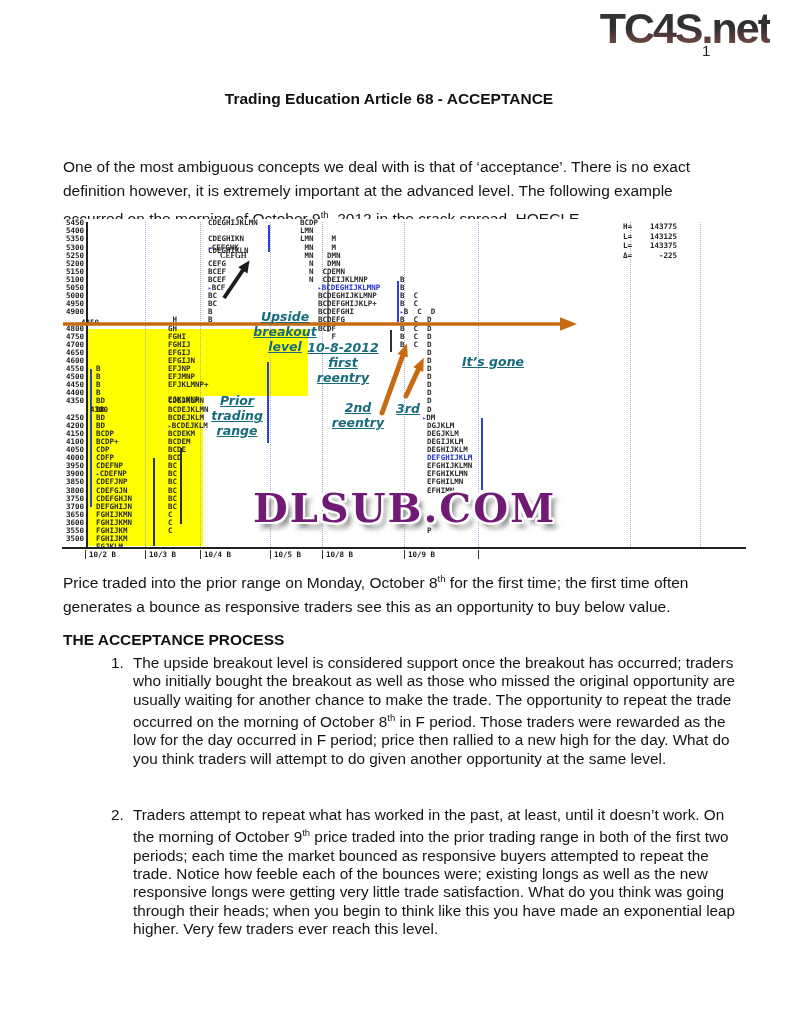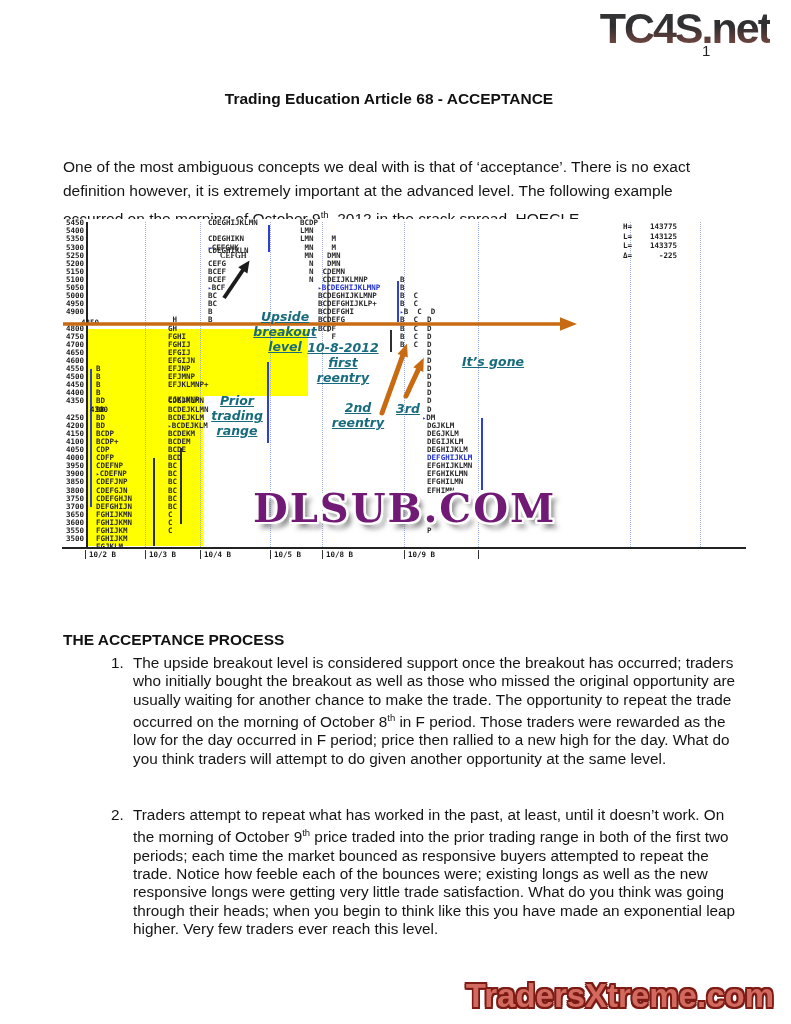--- a/index.html
+++ b/index.html
@@ -297,26 +297,26 @@
       <line id="black-arrow-line" x1="164" y1="79" x2="185" y2="48" stroke="#1b1b1b" stroke-width="4"></line>
       <polygon id="black-arrow-head" points="189.5,41.4 187.4,54.4 178.2,48.2" fill="#1b1b1b"></polygon>
       <line id="orange-arrow1-line" x1="322" y1="194" x2="344" y2="133" stroke-width="5" stroke-linecap="round" stroke="#c86a12"></line>
       <polygon id="orange-arrow1-head" points="347,124.5 347.8,138.6 337.5,134.9" fill="#c86a12"></polygon>
       <line id="orange-arrow2-line" x1="346" y1="177" x2="360" y2="147" stroke-width="5" stroke-linecap="round" stroke="#c86a12"></line>
       <polygon id="orange-arrow2-head" points="363.8,138.8 363.3,152.9 353.3,148.3" fill="#c86a12"></polygon>
     </svg>
     <div id="watermark" style="color: #701a75;">DLSUB.COM</div>
   </div>
 
+  <div id="below-chart" class="para"><span>Price traded into the prior range on Monday, October 8</span><sup>th</sup><span> for the first time; the first time often generates a bounce as responsive traders see this as an opportunity to buy below value.</span></div>
 
   <div id="section-heading">THE ACCEPTANCE PROCESS</div>
 
   <div class="list-item" style="top:654px;">
     <span class="num">1.</span>
     <span><span>The upside breakout level is considered support once the breakout has occurred; traders who initially bought the breakout as well as those who missed the original opportunity are usually waiting for another chance to make the trade. The opportunity to repeat the trade occurred on the morning of October 8</span><sup>th</sup><span> in F period. Those traders were rewarded as the low for the day occurred in F period; price then rallied to a new high for the day. What do you think traders will attempt to do given another opportunity at the same level.</span></span>
   </div>
   <div class="list-item" style="top:806px;">
     <span class="num">2.</span>
     <span><span>Traders attempt to repeat what has worked in the past, at least, until it doesn’t work. On the morning of October 9</span><sup>th</sup><span> price traded into the prior trading range in both of the first two periods; each time the market bounced as responsive buyers attempted to repeat the trade. Notice how feeble each of the bounces were; existing longs as well as the new responsive longs were getting very little trade satisfaction. What do you think was going through their heads; when you begin to think like this you have made an exponential leap higher.  Very few traders ever reach this level.</span></span>
   </div>
 
-  <div id="footer-logo">TradersXtreme.com</div>
 </div>
 
 </body></html>

